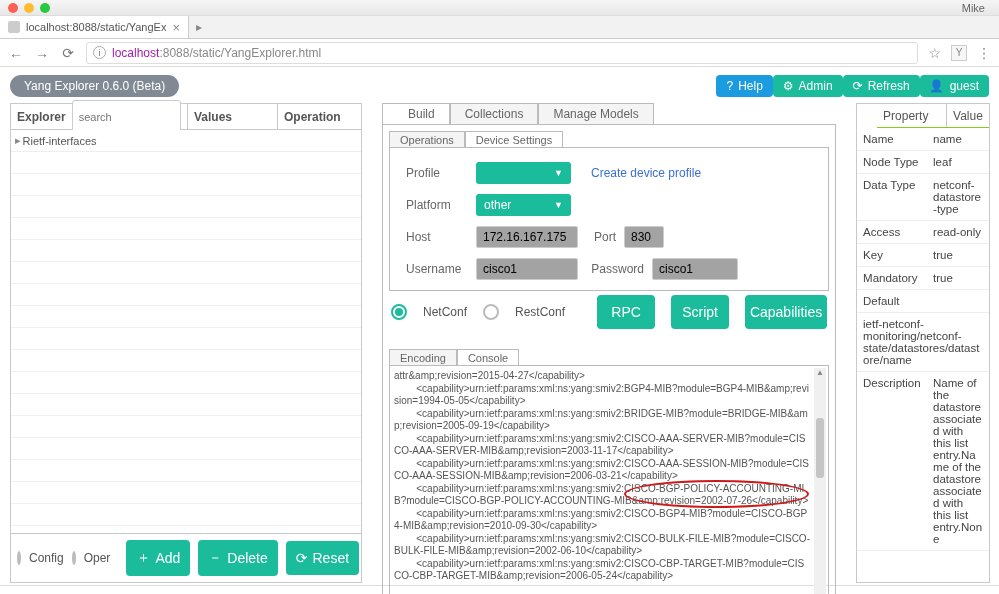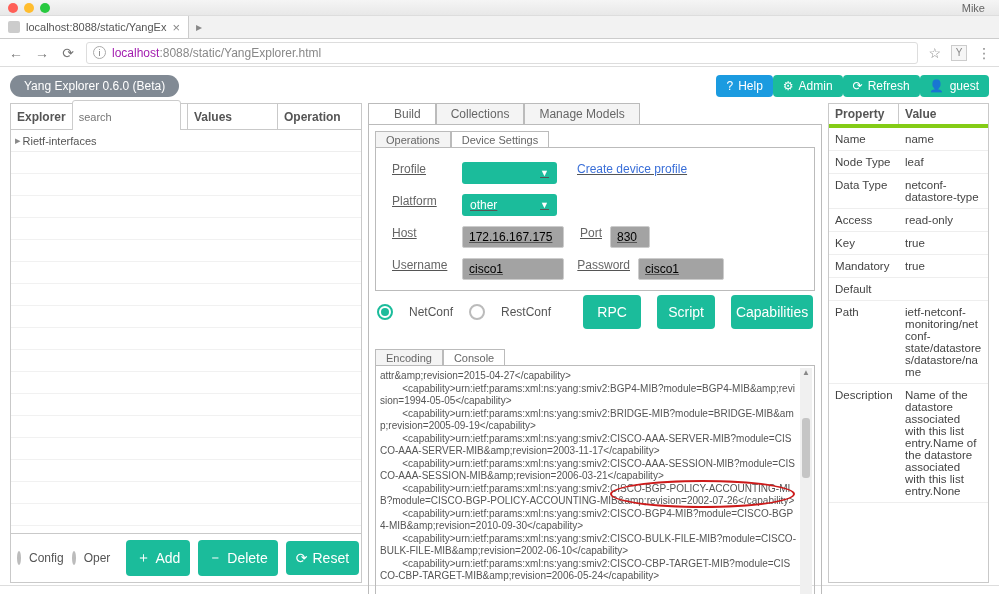--- a/index.html
+++ b/index.html
@@ -26,21 +26,21 @@
 .star { font-size:14px; }
 .ybadge { border:1px solid #ccc; width:16px; height:16px; display:flex; align-items:center; justify-content:center; font-size:10px; background:#f6f6f6; }
 .kebab { font-size:14px; }
 
 .app-bar { height: 30px; display:flex; align-items:flex-end; padding:4px 10px 0 10px; gap:0; }
 .badge-title { background:#818a94; color:#fff; padding:4px 14px; border-radius:12px; font-size:12px; }
 .spacer { flex:1; }
 .pill { border:none; color:#fff; padding:4px 10px; border-radius:4px; font-size:12px; display:inline-flex; align-items:center; gap:5px; cursor:pointer; }
 .pill.blue { background:#1b9be0; } .pill.teal { background:#1bbc9b; }
 
-.main { display:flex; height: 488px; padding: 6px 10px 2px 10px; gap:6px; }
+.main { display:flex; height: 488px; padding: 6px 10px 2px 10px; gap:20px; }
 
 .left-col { width: 352px; display:flex; flex-direction:column; border:1px solid #c9c9c9; }
 .left-head { display:flex; border-bottom:1px solid #c9c9c9; height:26px; }
 .lh-cell { border-right:1px solid #c9c9c9; display:flex; align-items:center; padding:0 6px; font-weight:600; font-size:12px; color:#555; }
 .lh-cell:nth-child(1){width:177px;gap:6px} .lh-cell:nth-child(2){width:90px} .lh-cell:nth-child(3){flex:1;border-right:none}
 .lh-cell input { flex:1; border:1px solid #ccc; border-radius:3px; height:34px; padding:0 6px; font-size:11px; width:100px; }
 .tree-body { flex:1; background:#fff; overflow:auto; }
 .tree-row { display:flex; height:22px; align-items:center; border-bottom:1px solid #eee; font-size:11px; }
 .tree-row .c1{width:177px; padding-left:4px; display:flex; align-items:center; gap:2px} .tree-row .c2{width:90px} .tree-row .c3{flex:1}
 .tree-row.empty { border-bottom:1px solid #f1f1f1; }
@@ -50,42 +50,42 @@
 
 .mid-col { flex:1; display:flex; flex-direction:column; }
 .mid-tabs { display:flex; gap:0; }
 .mtab { border:1px solid #bbb; border-bottom:none; padding:3px 14px; font-size:12px; background:#f4f4f4; color:#666; cursor:pointer; }
 .mtab.active { background:#fff;padding-left:25px; }
 .mid-box { border:1px solid #bbb; flex:1; display:flex; flex-direction:column; padding:6px; }
 .subtabs { display:flex; }
 .stab { border:1px solid #bbb; border-bottom:none; padding:2px 10px; font-size:11px; background:#f4f4f4; color:#666; cursor:pointer; }
 .stab.active { background:#fff; }
 .settings { border:1px solid #bbb; padding:14px 16px 10px 16px; margin-top:-1px; display:flex; flex-direction:column; gap:10px; }
-.frow { display:flex; gap:8px;text-decoration:underline; }
+.frow { display:flex; align-items:center; gap:8px; }
 .flabel { width:62px; font-size:12px; color:#666; }
 .select-teal { background:#1bbc9b; color:#fff; border:none; height:22px; width:95px; border-radius:3px; display:flex; align-items:center; padding:0 8px; font-size:12px; justify-content:space-between; }
 .caret { font-size:9px; }
 .txtbox { border:1px solid #ccc; height:22px; padding:0 6px; font-size:12px; border-radius:2px; background:#a3a3a3; }
 .txtbox.w110{width:102px}.txtbox.w50{width:40px}
 .link { color:#3a6fd8; font-size:12px; text-decoration:none; margin-left:12px; }
 .proto-row { display:flex; align-items:center; gap:16px; padding:4px 2px; }
 .proto-row .spacer{flex:1}
 .radio-dot { width:16px; height:16px; border:2px solid #1bbc9b; border-radius:50%; display:inline-flex; align-items:center; justify-content:center; }
 .radio-dot.on::after { content:''; width:8px; height:8px; background:#1bbc9b; border-radius:50%; }
 .radio-off { width:16px; height:16px; border:2px solid #bbb; border-radius:50%; }
 .enc-tabs { display:flex; margin-top:16px; }
 .console-box { position:relative; border:1px solid #bbb; margin-top:-1px; flex:1; min-height:155px; padding:4px 18px 4px 4px; font-family: Menlo,monospace; font-size:10px; color:#555; line-height:1.25; overflow:hidden; white-space:pre-wrap; word-break:break-all; }
 .red-ellipse { position:absolute; border:2px solid #cc1a1a; border-radius:50%; pointer-events:none; }
 .red-ellipse.e1 { width:185px; height:28px; left:234px; top:114px; }
 .scroll-v { position:absolute; right:2px; top:2px; bottom:2px; width:12px; background:#f0f0f0; display:flex; flex-direction:column; align-items:center; }
 .scroll-v .arr { font-size:8px; color:#888; }
 .scroll-v .thumb { width:8px; background:#c5c5c5; border-radius:3px; height:60px; margin-top:40px; }
 
 .right-col { width:192px; border:1px solid #c9c9c9; display:flex; flex-direction:column; }
-.prop-head { display:flex; border-bottom:4px solid #84cc16; height:24px; font-weight:700; }
+.prop-head { display:flex; border-bottom:1px solid #84cc16; height:24px; font-weight:400;margin-left:20px; }
 .prop-head div { display:flex; align-items:center; padding:0 6px; }
 .pn { width:70px; border-right:1px solid #c9c9c9; } .pv { flex:1; }
 .prop-row { display:flex; border-bottom:1px solid #eee; font-size:11.5px; }
 .prop-row .k { width:70px; padding:5px 6px; color:#444; } .prop-row .v { flex:1; padding:5px 6px; color:#444; word-break:break-word; }
 
 .status-bar { height:22px; display:flex; align-items:center; padding:0 10px; font-size:11px; color:#666; border-top:1px solid #ddd; }
 </style>
 </head>
 <body>
 
@@ -301,21 +301,20 @@
         </div>
         <div class="prop-row">
           <div class="k">Mandatory</div>
           <div class="v">true</div>
         </div>
         <div class="prop-row">
           <div class="k">Default</div>
           <div class="v"></div>
         </div>
         <div class="prop-row">
-          <div class="k">Path</div>
           <div class="v">ietf-netconf-monitoring/netconf-state/datastores/datastore/name</div>
         </div>
         <div class="prop-row">
           <div class="k">Description</div>
           <div class="v">Name of the datastore associated with this list entry.Name of the datastore associated with this list entry.None</div>
         </div>
       </div>
   </div>
 
 </div>

